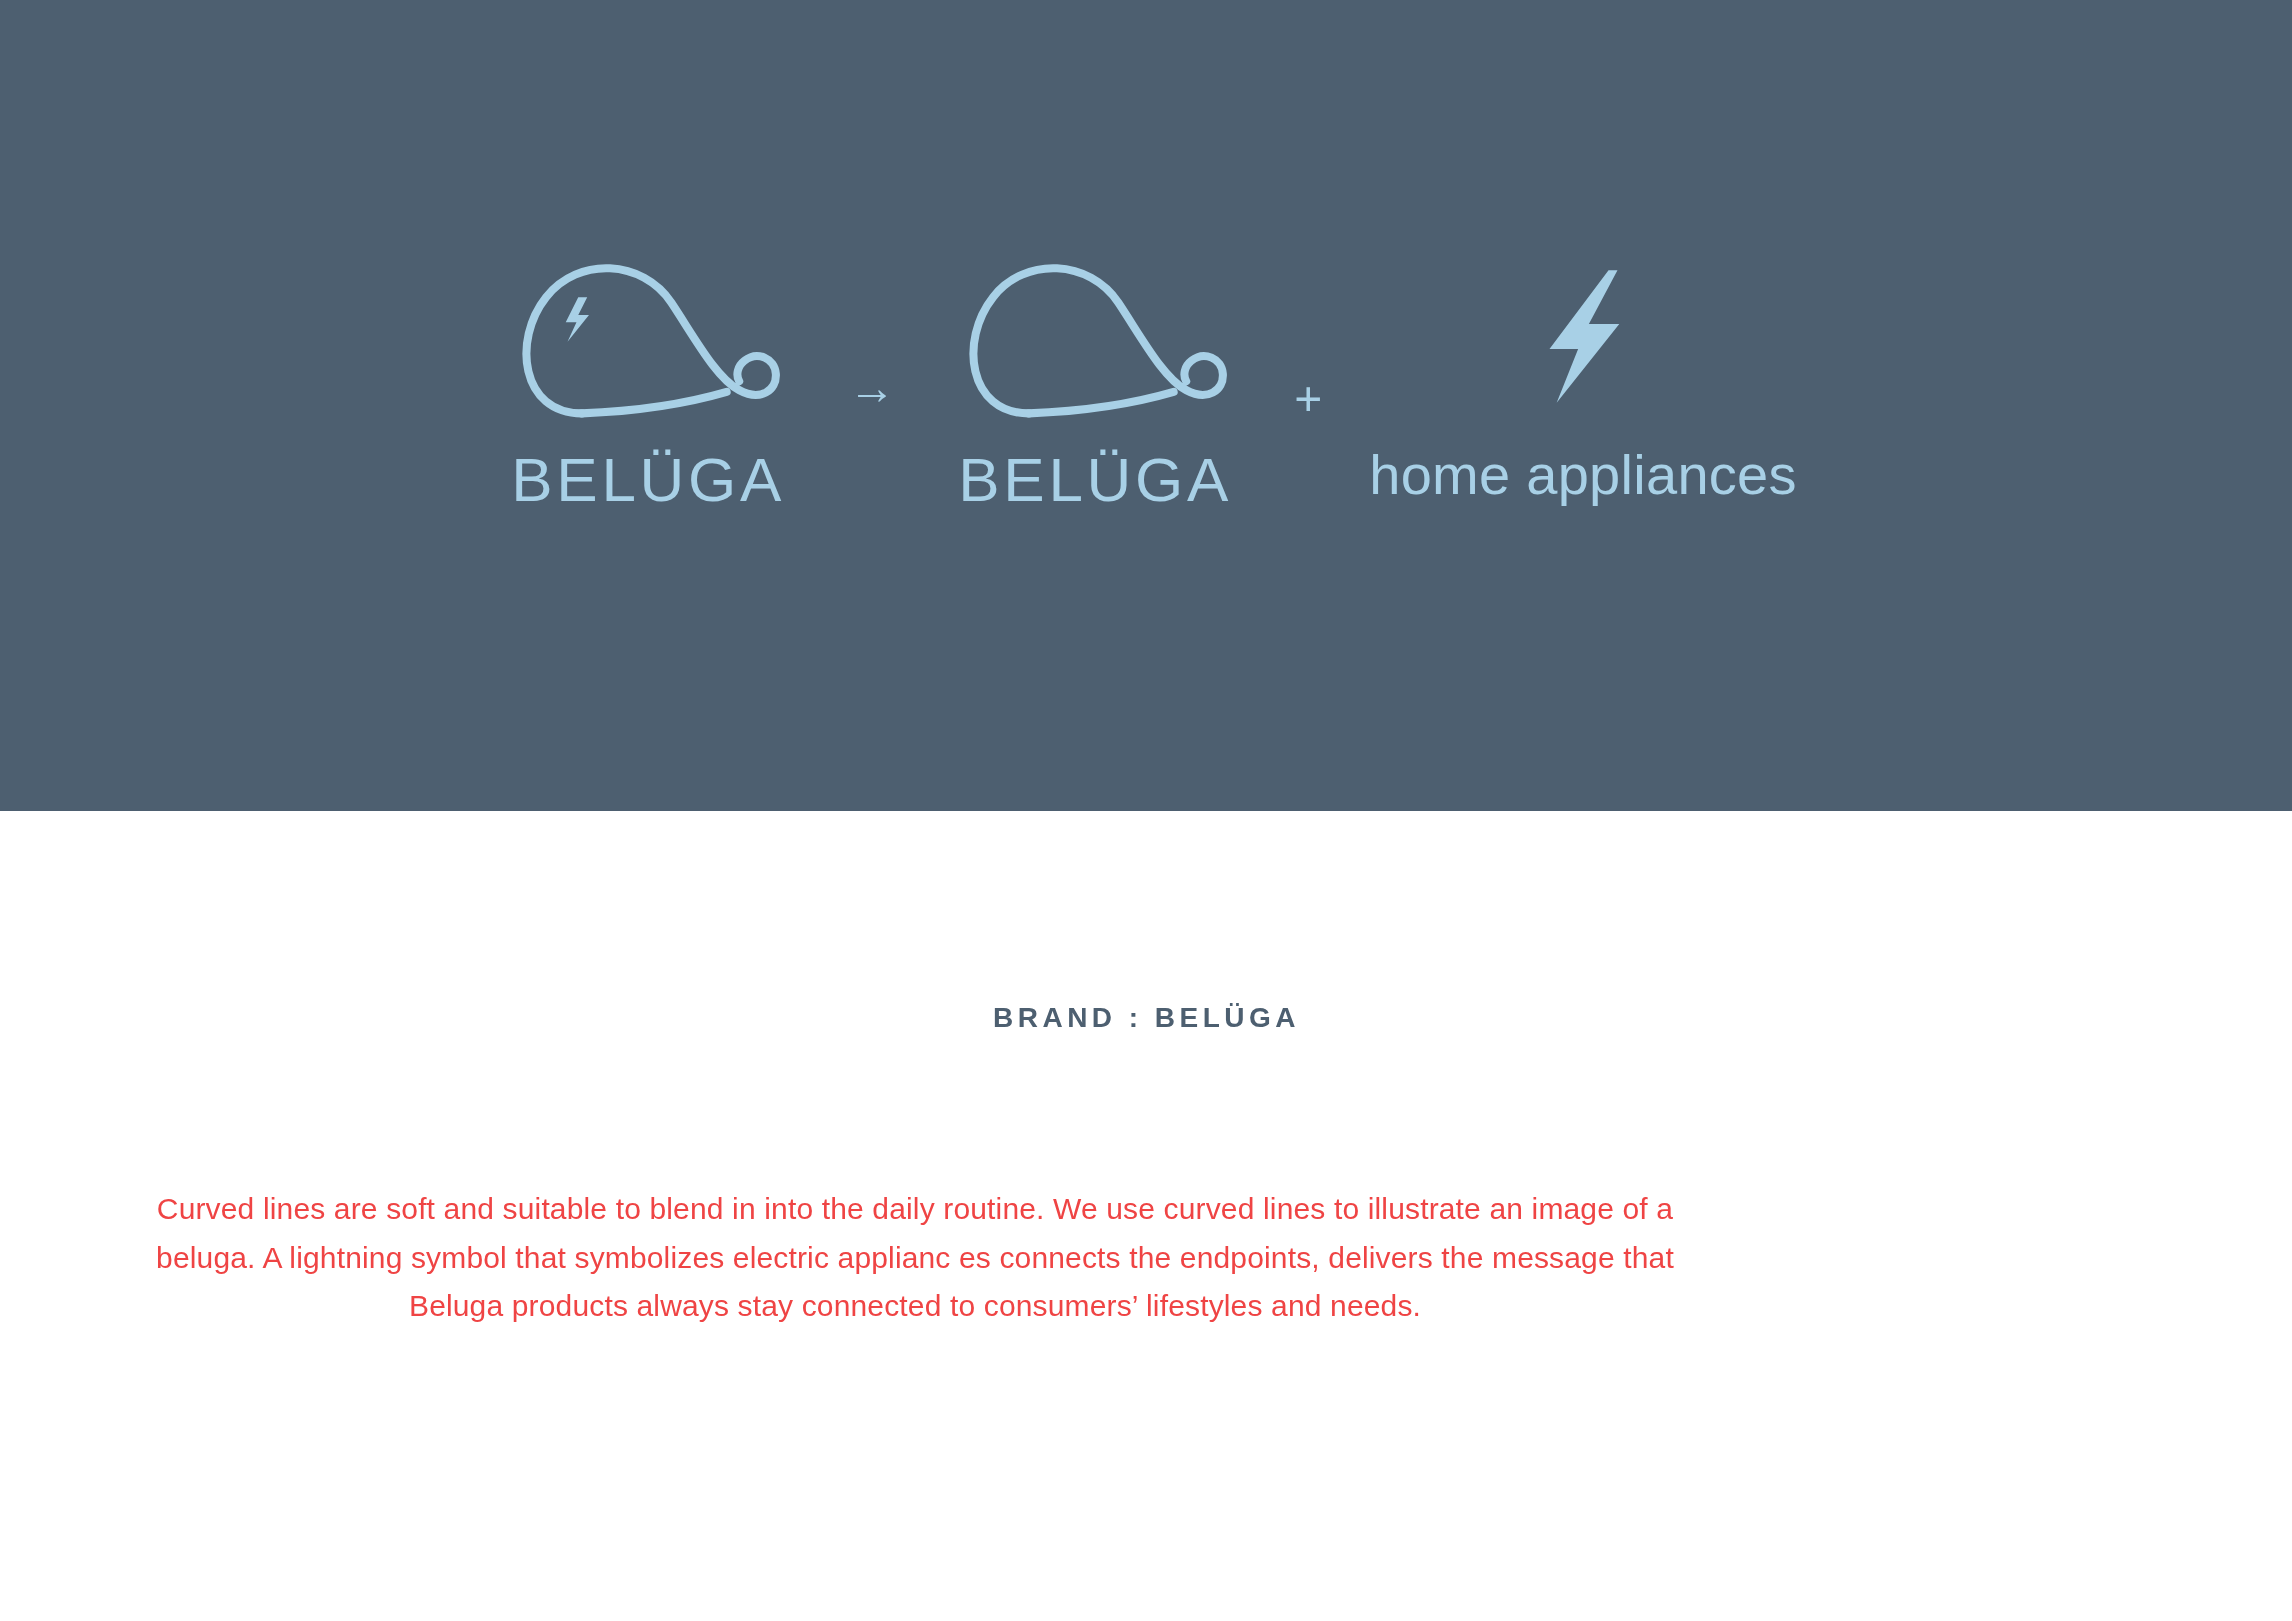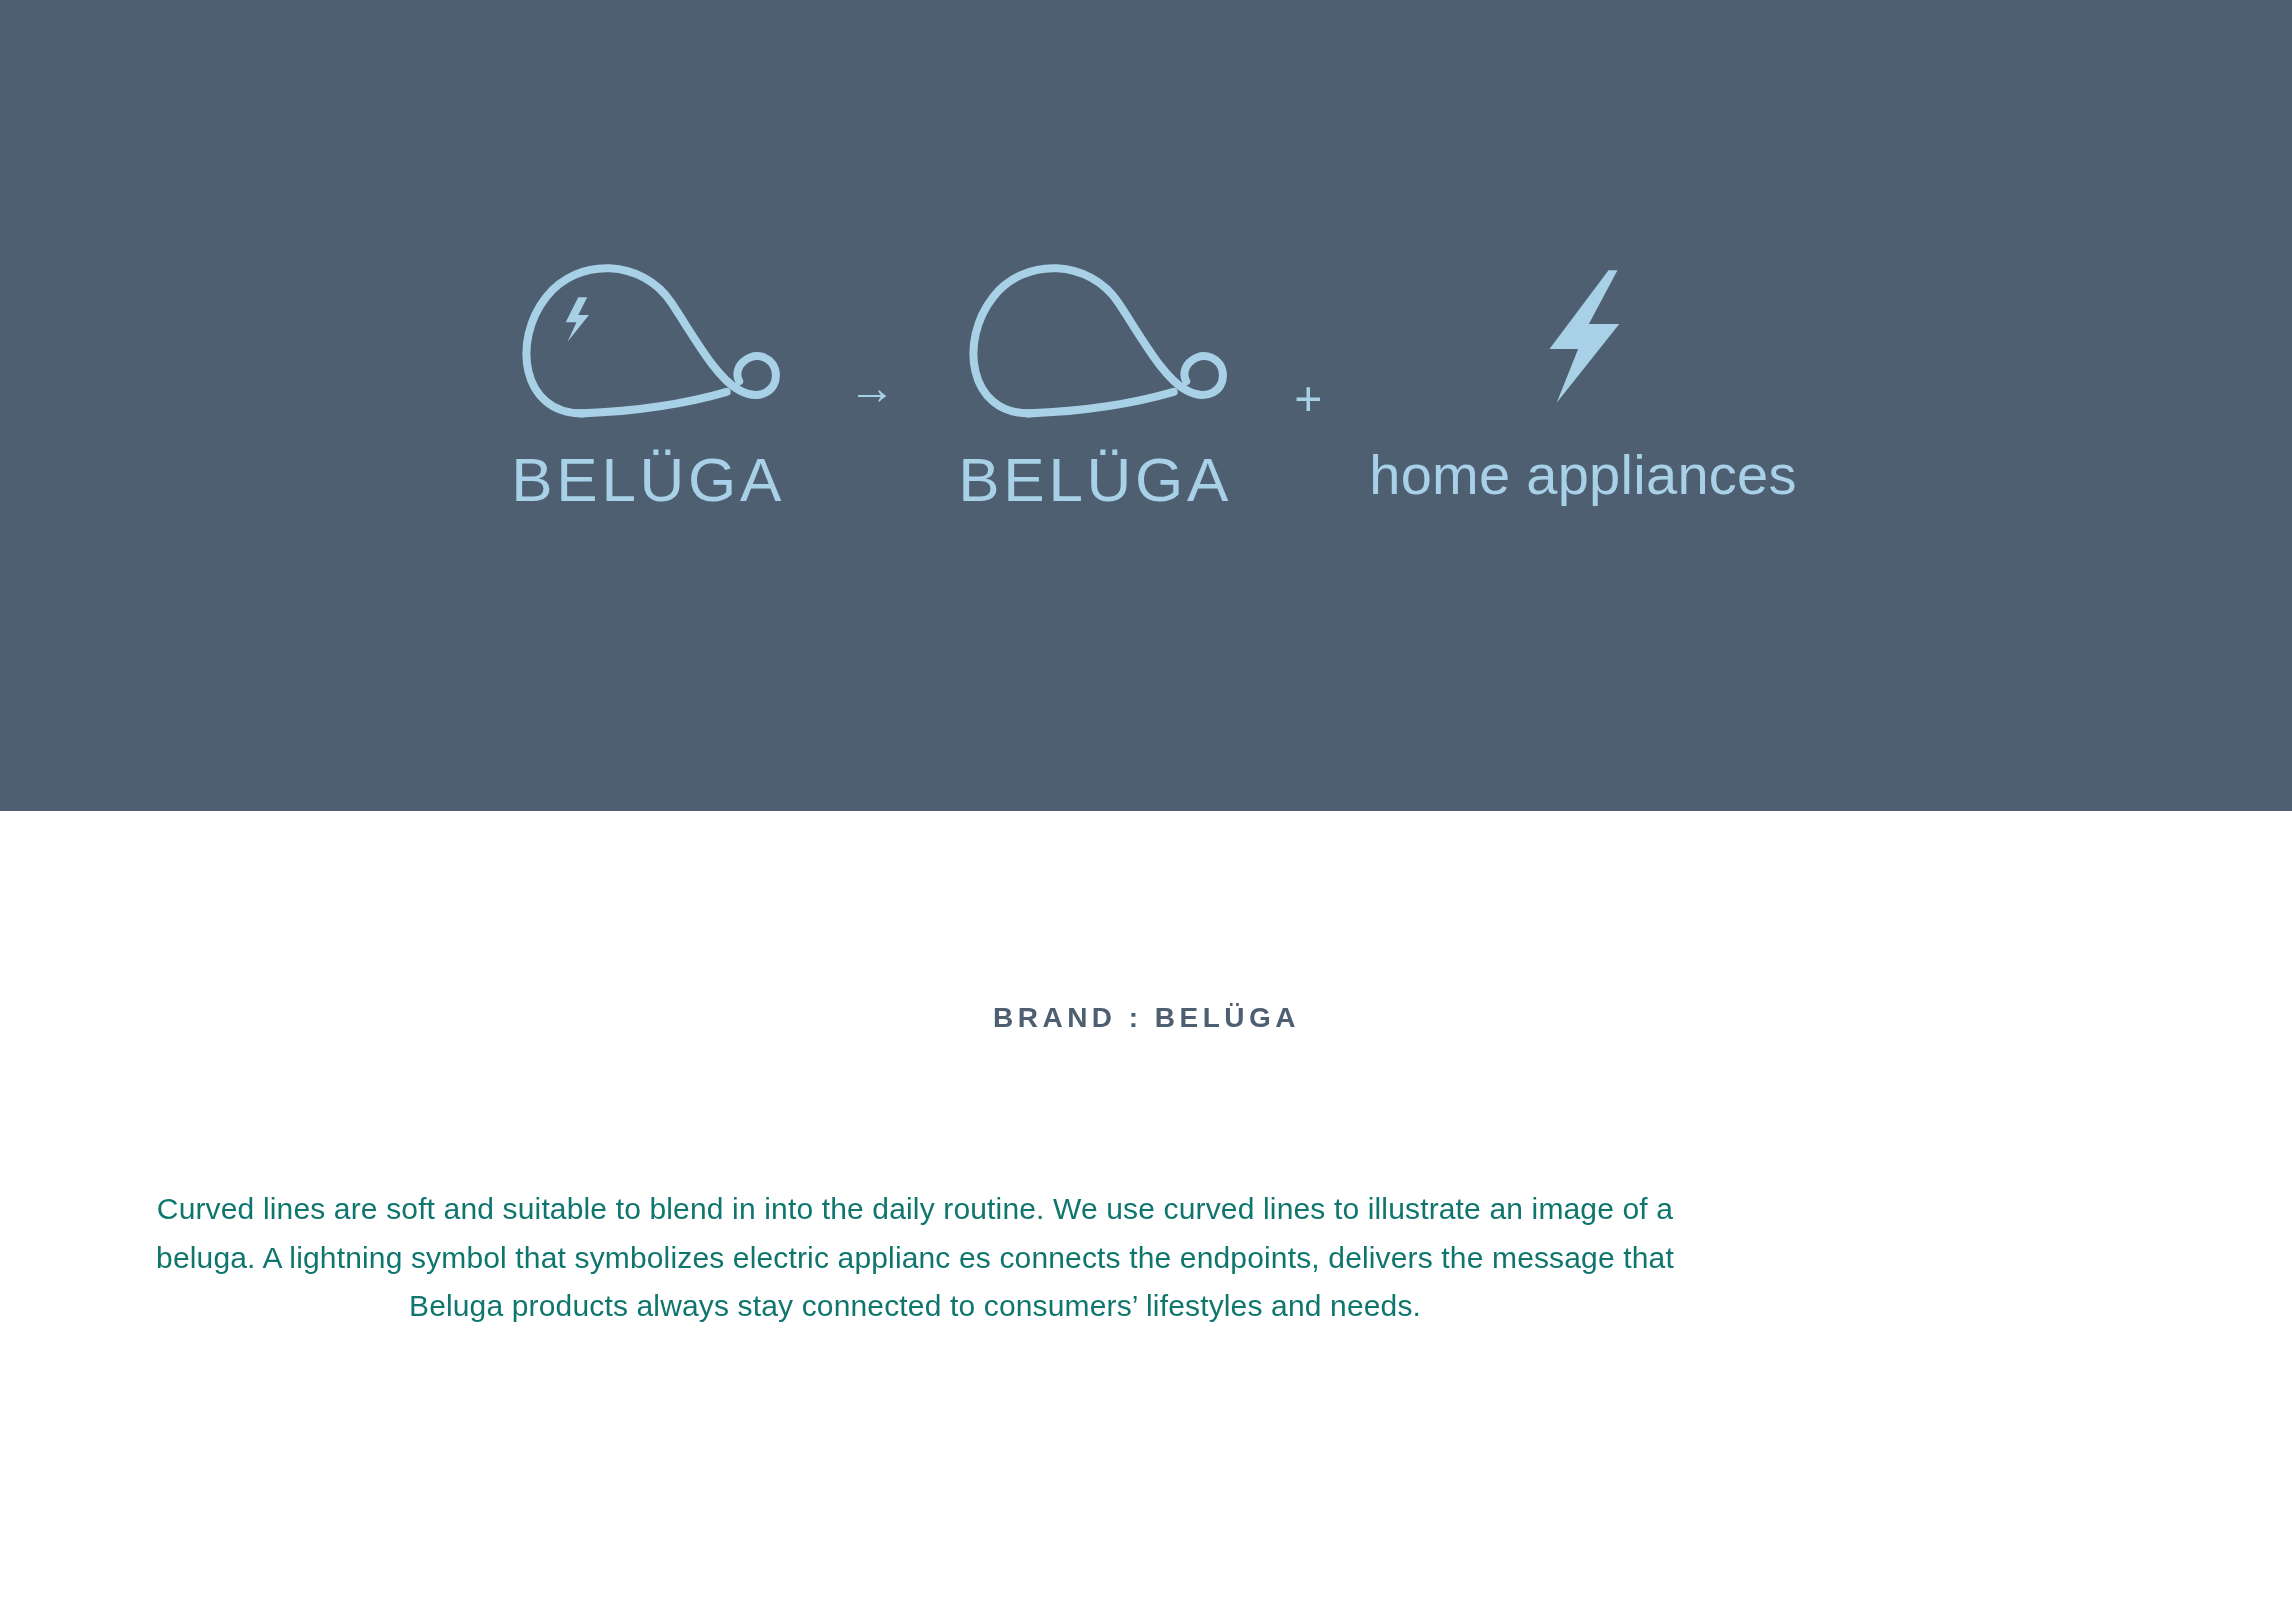--- a/index.html
+++ b/index.html
@@ -125,21 +125,21 @@
     letter-spacing: 0.16em;
   }
 
   .description {
     position: absolute;
     top: 374px;
     left: 50%;
     transform: translateX(-50%);
     width: 1522px;
     text-align: center;
-    color: #0f766e;
+    color: #ef4444;
     font-size: 30px;
     line-height: 1.62;
     letter-spacing: 0.005em;
   }
 </style>
 </head>
 <body>
 
 <div class="page">
 

